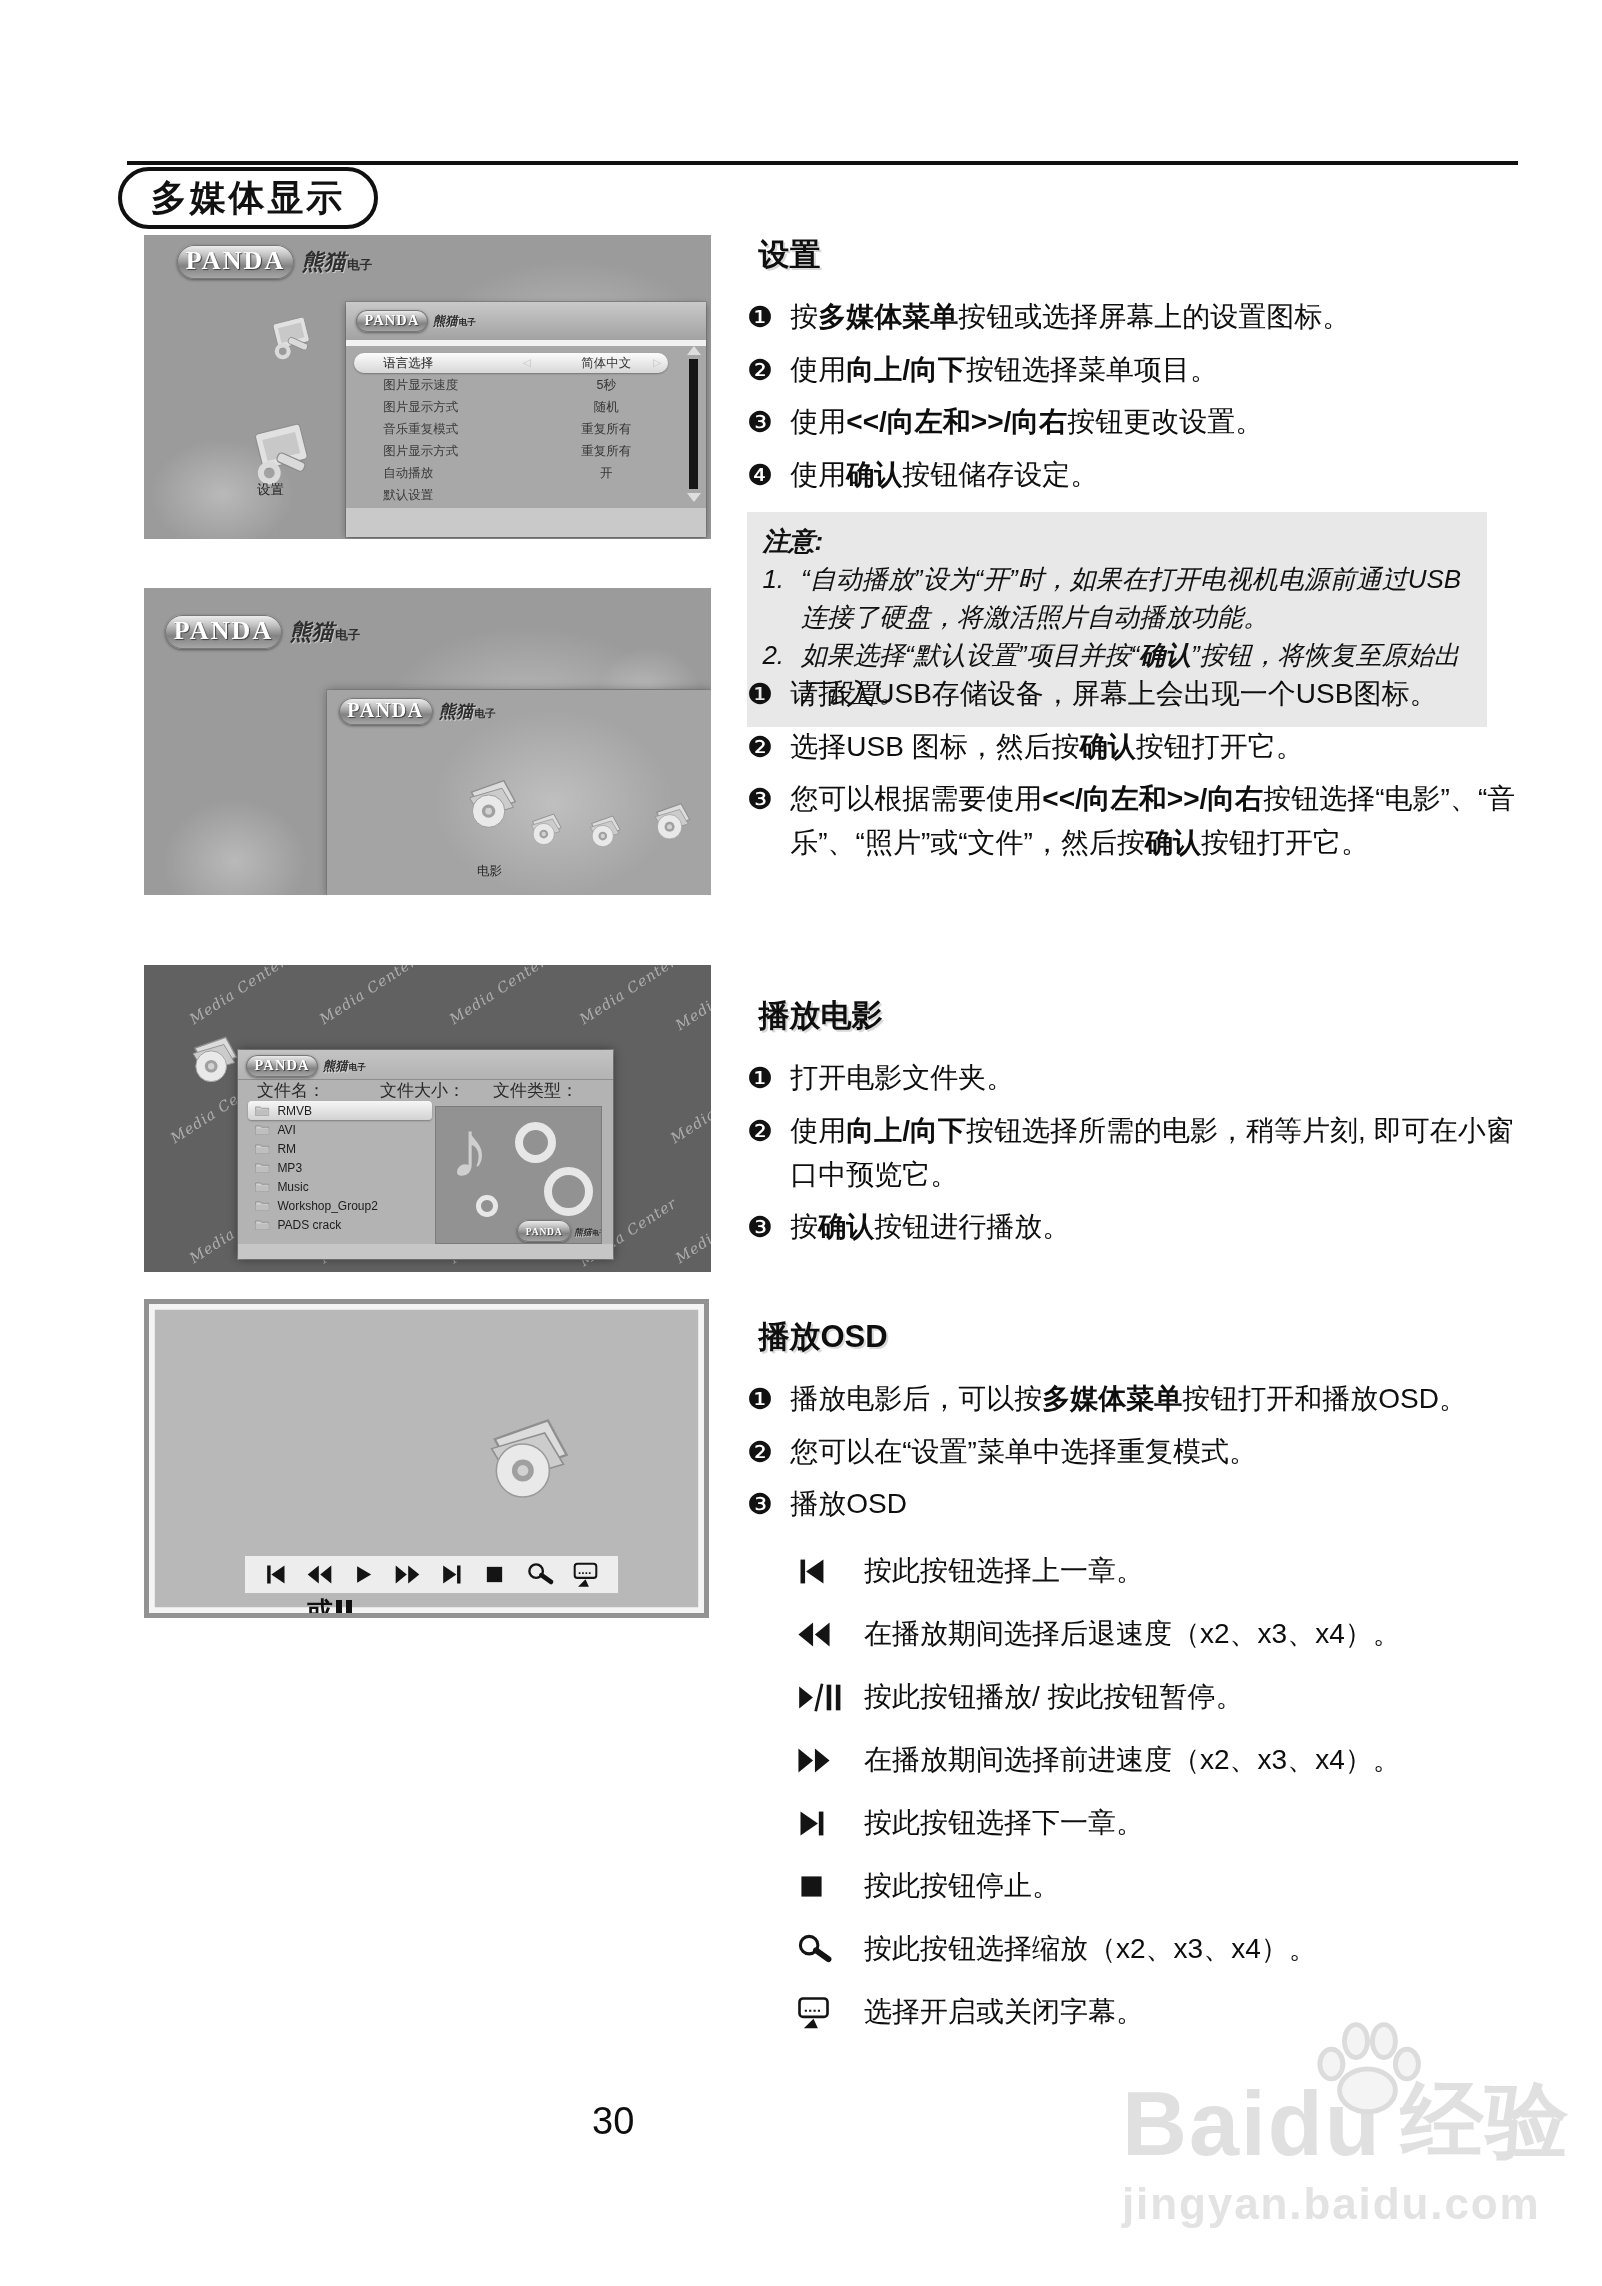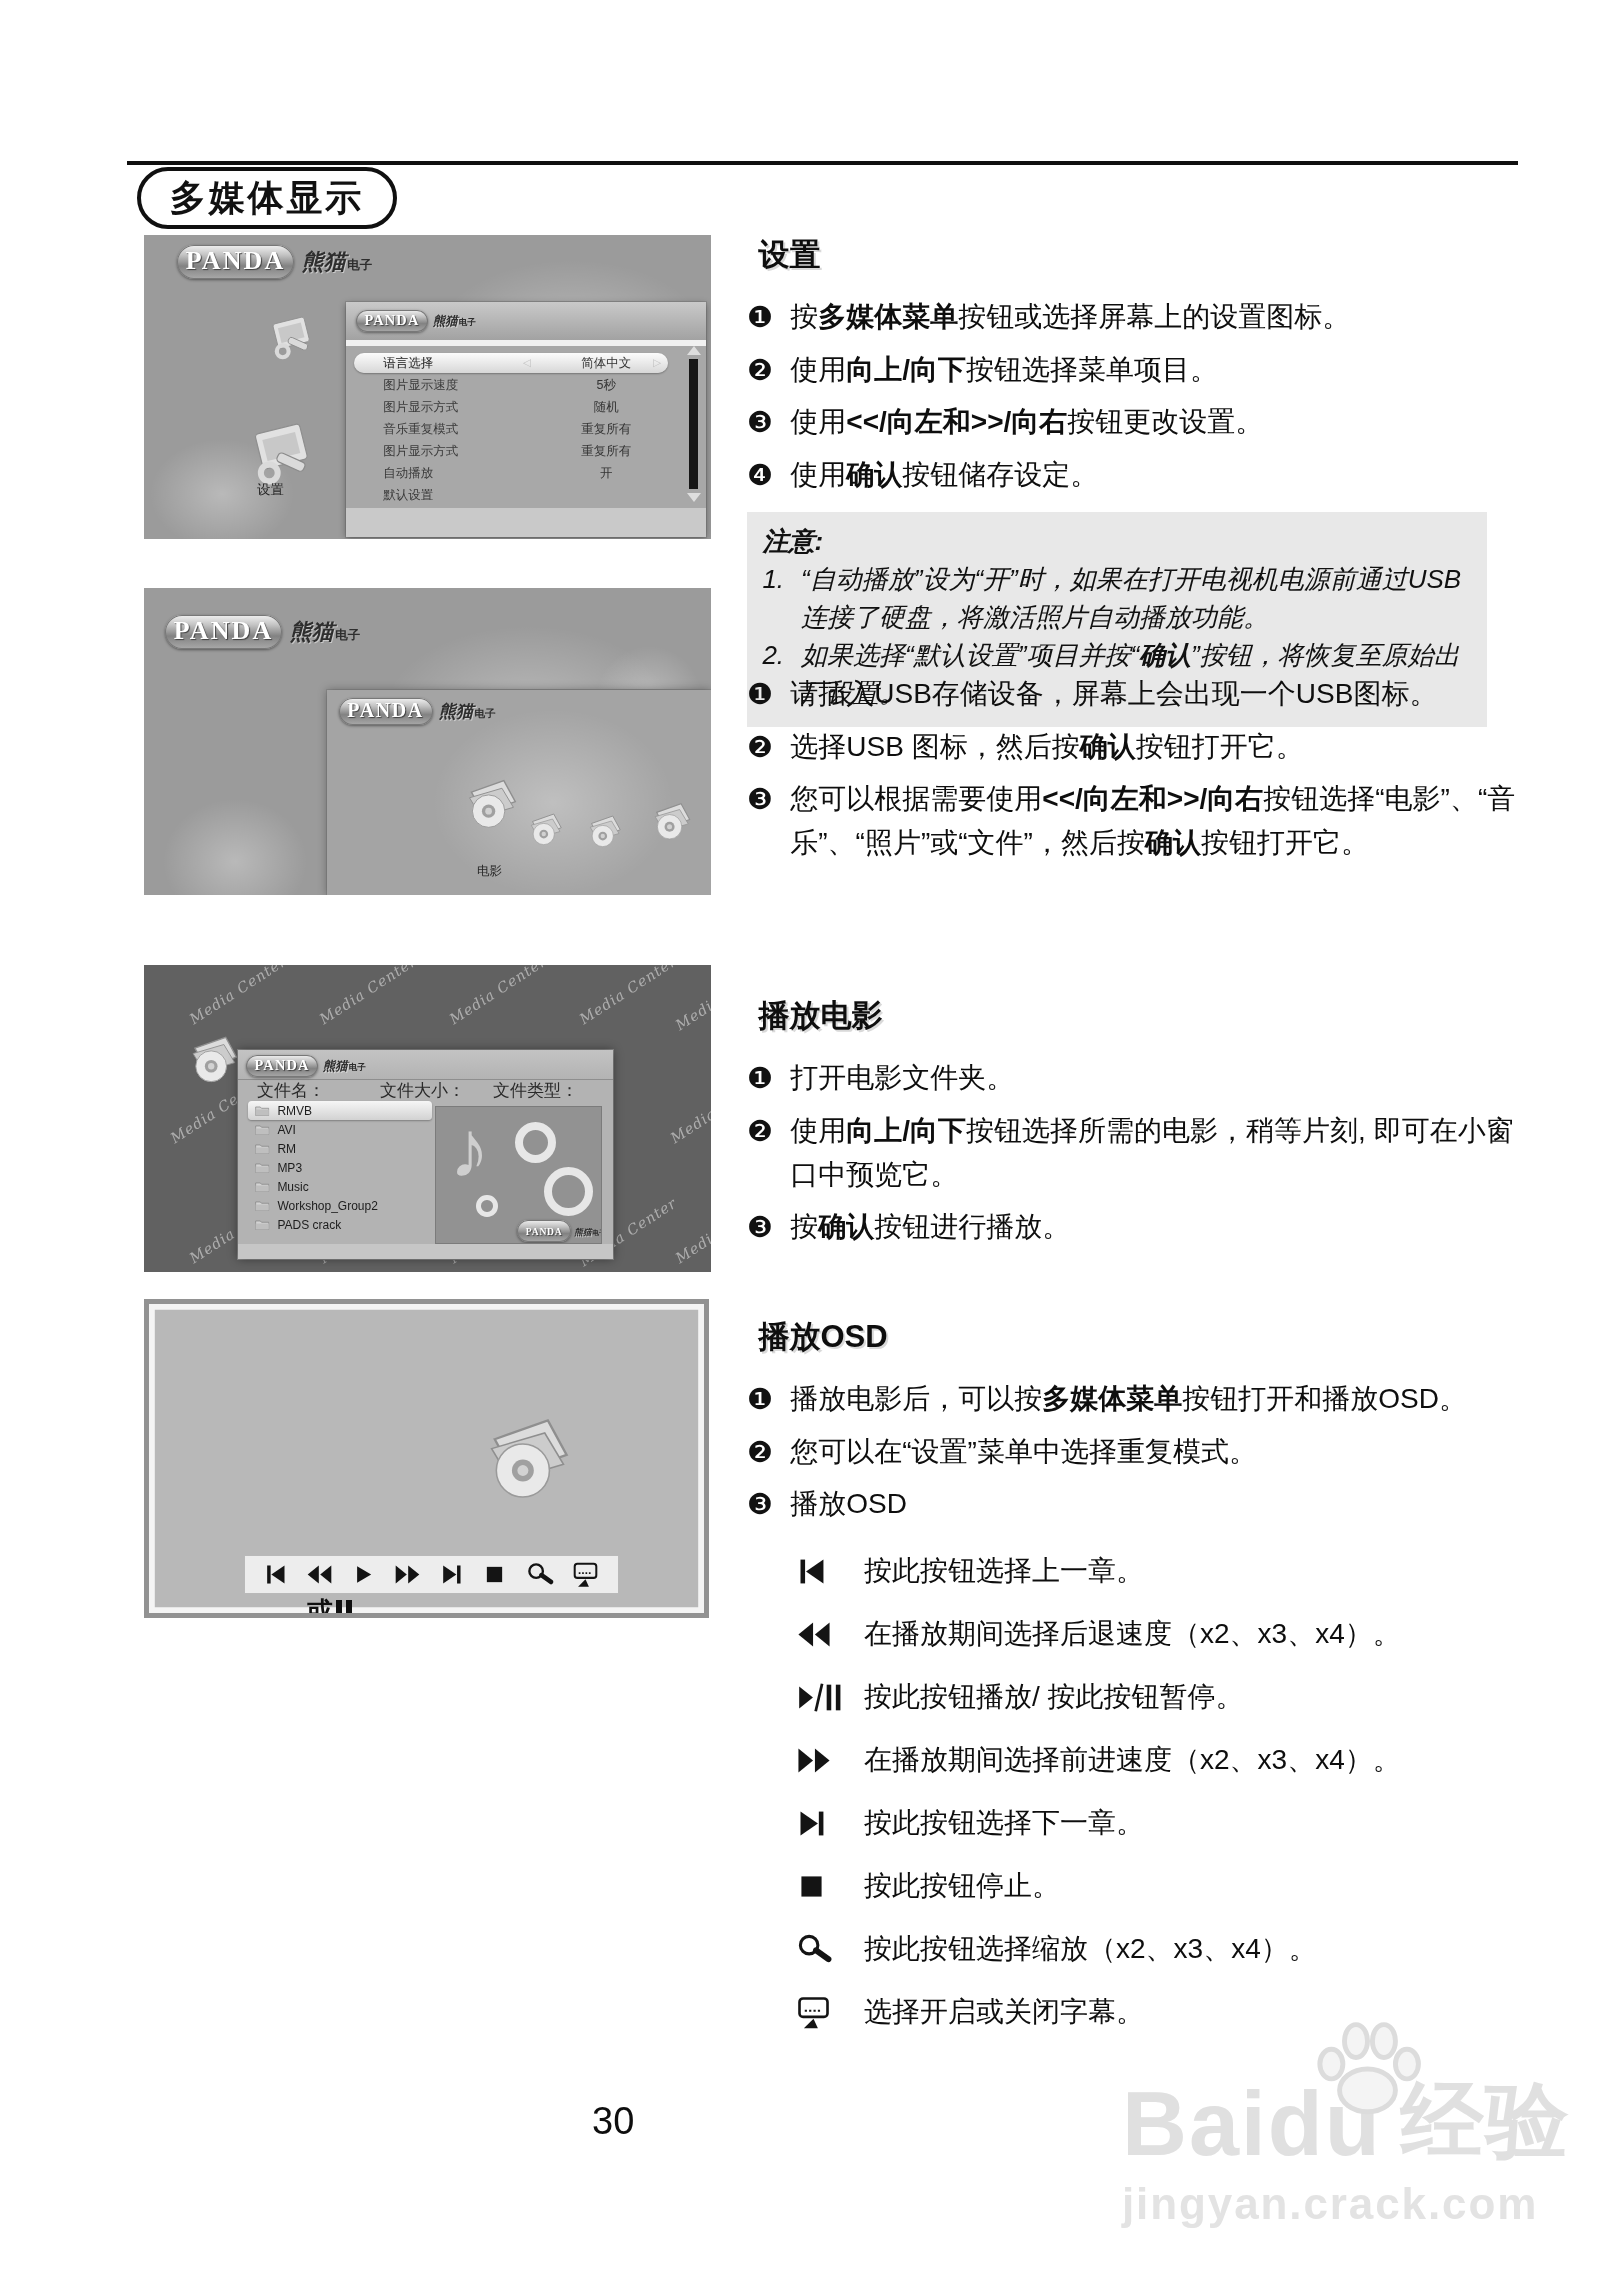--- a/index.html
+++ b/index.html
@@ -3,21 +3,21 @@
 <meta charset="utf-8">
 <style>
   html,body{margin:0;padding:0;background:#ffffff;}
   .page{position:relative;width:1602px;height:2286px;background:#fff;overflow:hidden;
         font-family:"Liberation Sans","DejaVu Sans",sans-serif;color:#111;}
   .abs{position:absolute;}
   .bseg{font-weight:bold;}
 
   
   .top-rule{position:absolute;left:127px;top:161px;width:1391px;height:3.8px;background:#101010;}
-  .title-oval{position:absolute;left:137px;top:167px;width:252px;height:54px;border:4.8px solid #101010;
+  .title-oval{position:absolute;left:118px;top:167px;width:252px;height:54px;border:4.8px solid #101010;
               border-radius:33px;background:#fff;display:flex;align-items:center;justify-content:center;
               font-size:36px;font-weight:bold;letter-spacing:2.9px;}
 
   
   .shot{position:absolute;left:144px;width:567px;overflow:hidden;}
   .shot1{top:235px;height:304px;background:#9b9b9b;}
   .shot2{top:588px;height:307px;background:#9b9b9b;}
   .shot3{top:965px;height:307px;background:#616161;}
   .shot4{top:1299px;height:309px;background:#b8b8b8;border:5.8px solid #929292;
          box-shadow:inset 0 0 0 5.8px #f4f4f4;width:555px;}
@@ -594,17 +594,17 @@
   <div class="pageno">30</div>
 
   <div class="bwm">
     <svg class="bwm-paw" width="115" height="100" viewBox="0 0 70 60">
         <use href="#i-paw"></use>
       </svg>
     <div class="bwm-row">
       <span>Baidu</span>
       <span class="bwm-cn">经验</span>
     </div>
-    <div class="bwm-url">jingyan.crack.com</div>
+    <div class="bwm-url">jingyan.baidu.com</div>
   </div>
 
 </div>
 
 
 </body></html>

